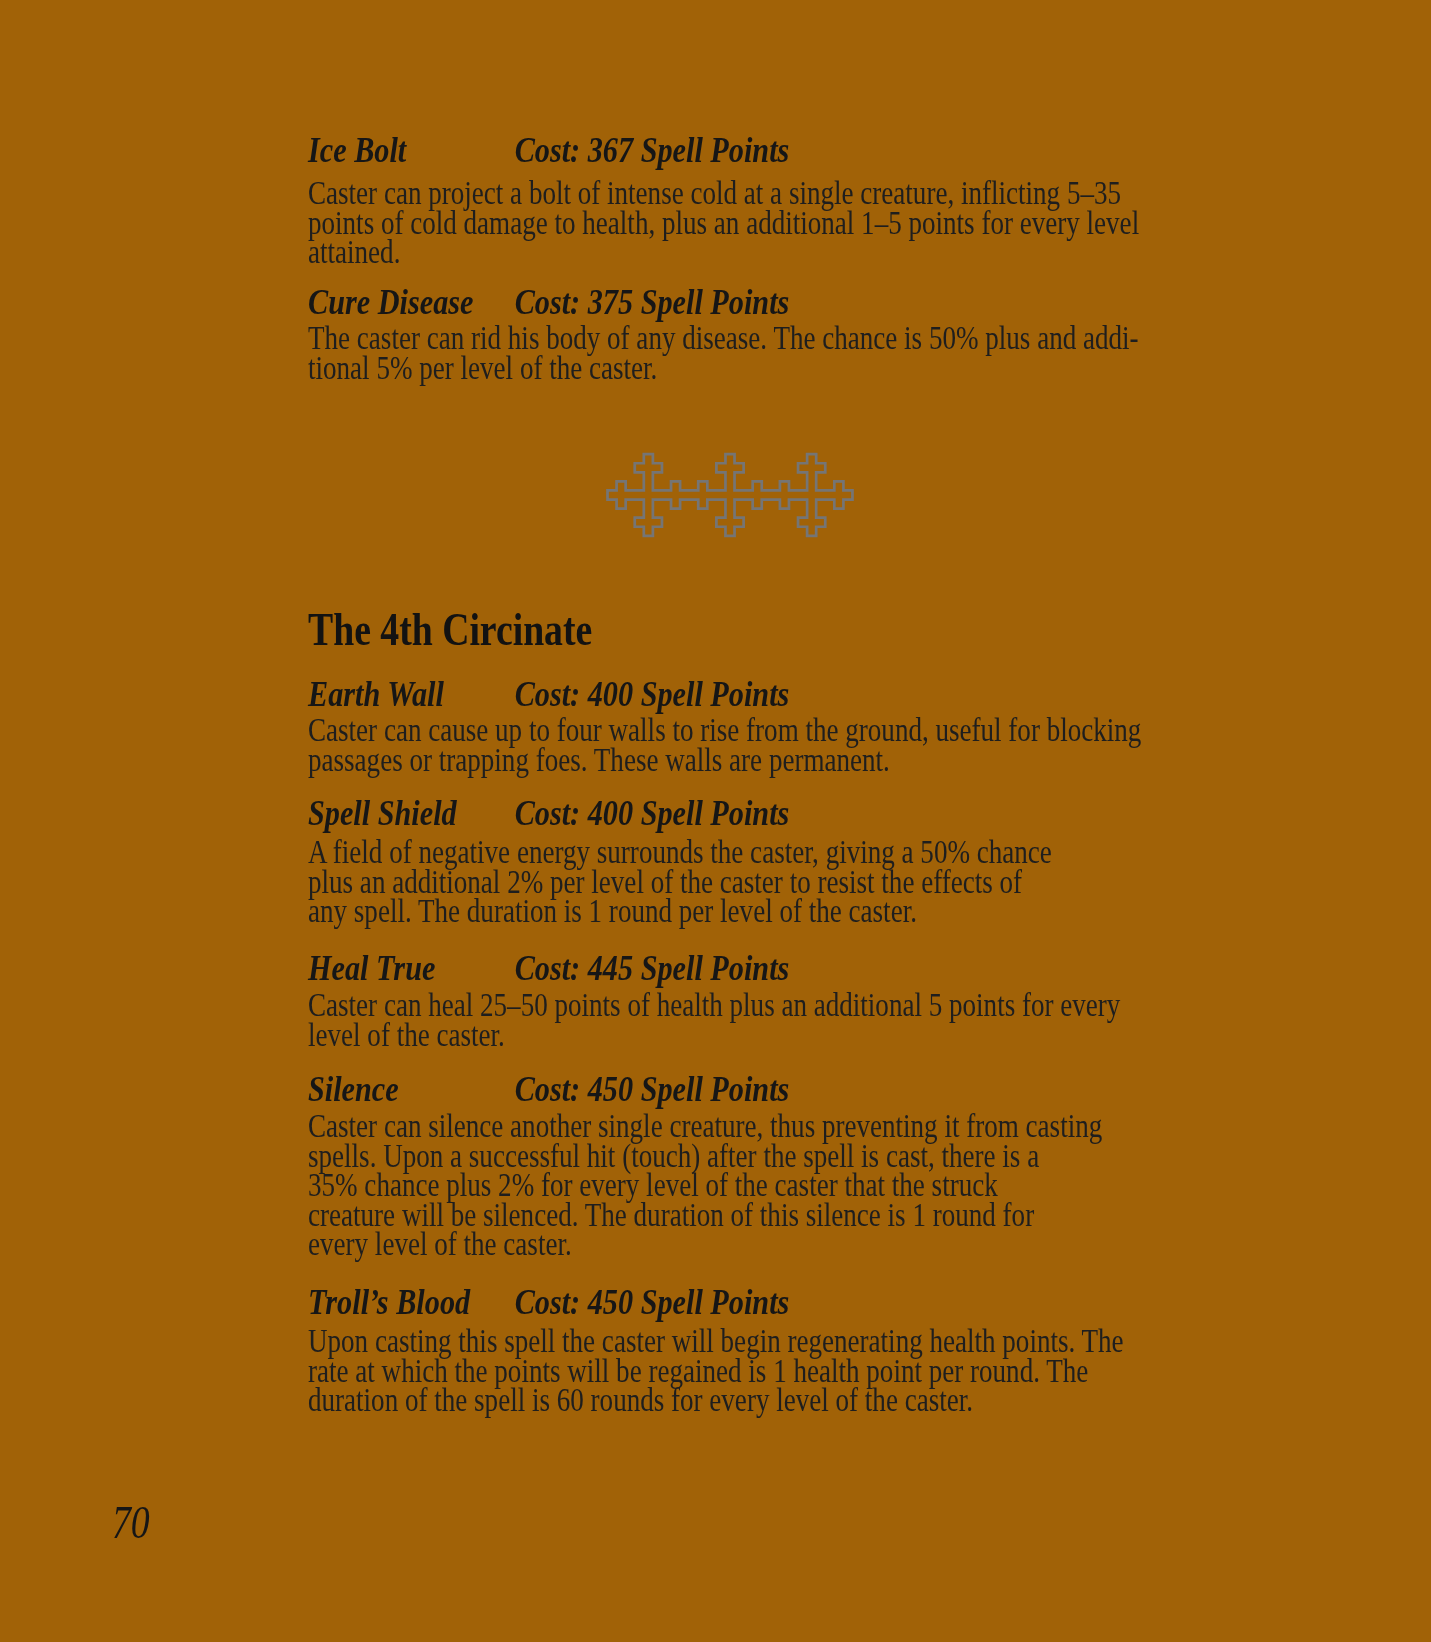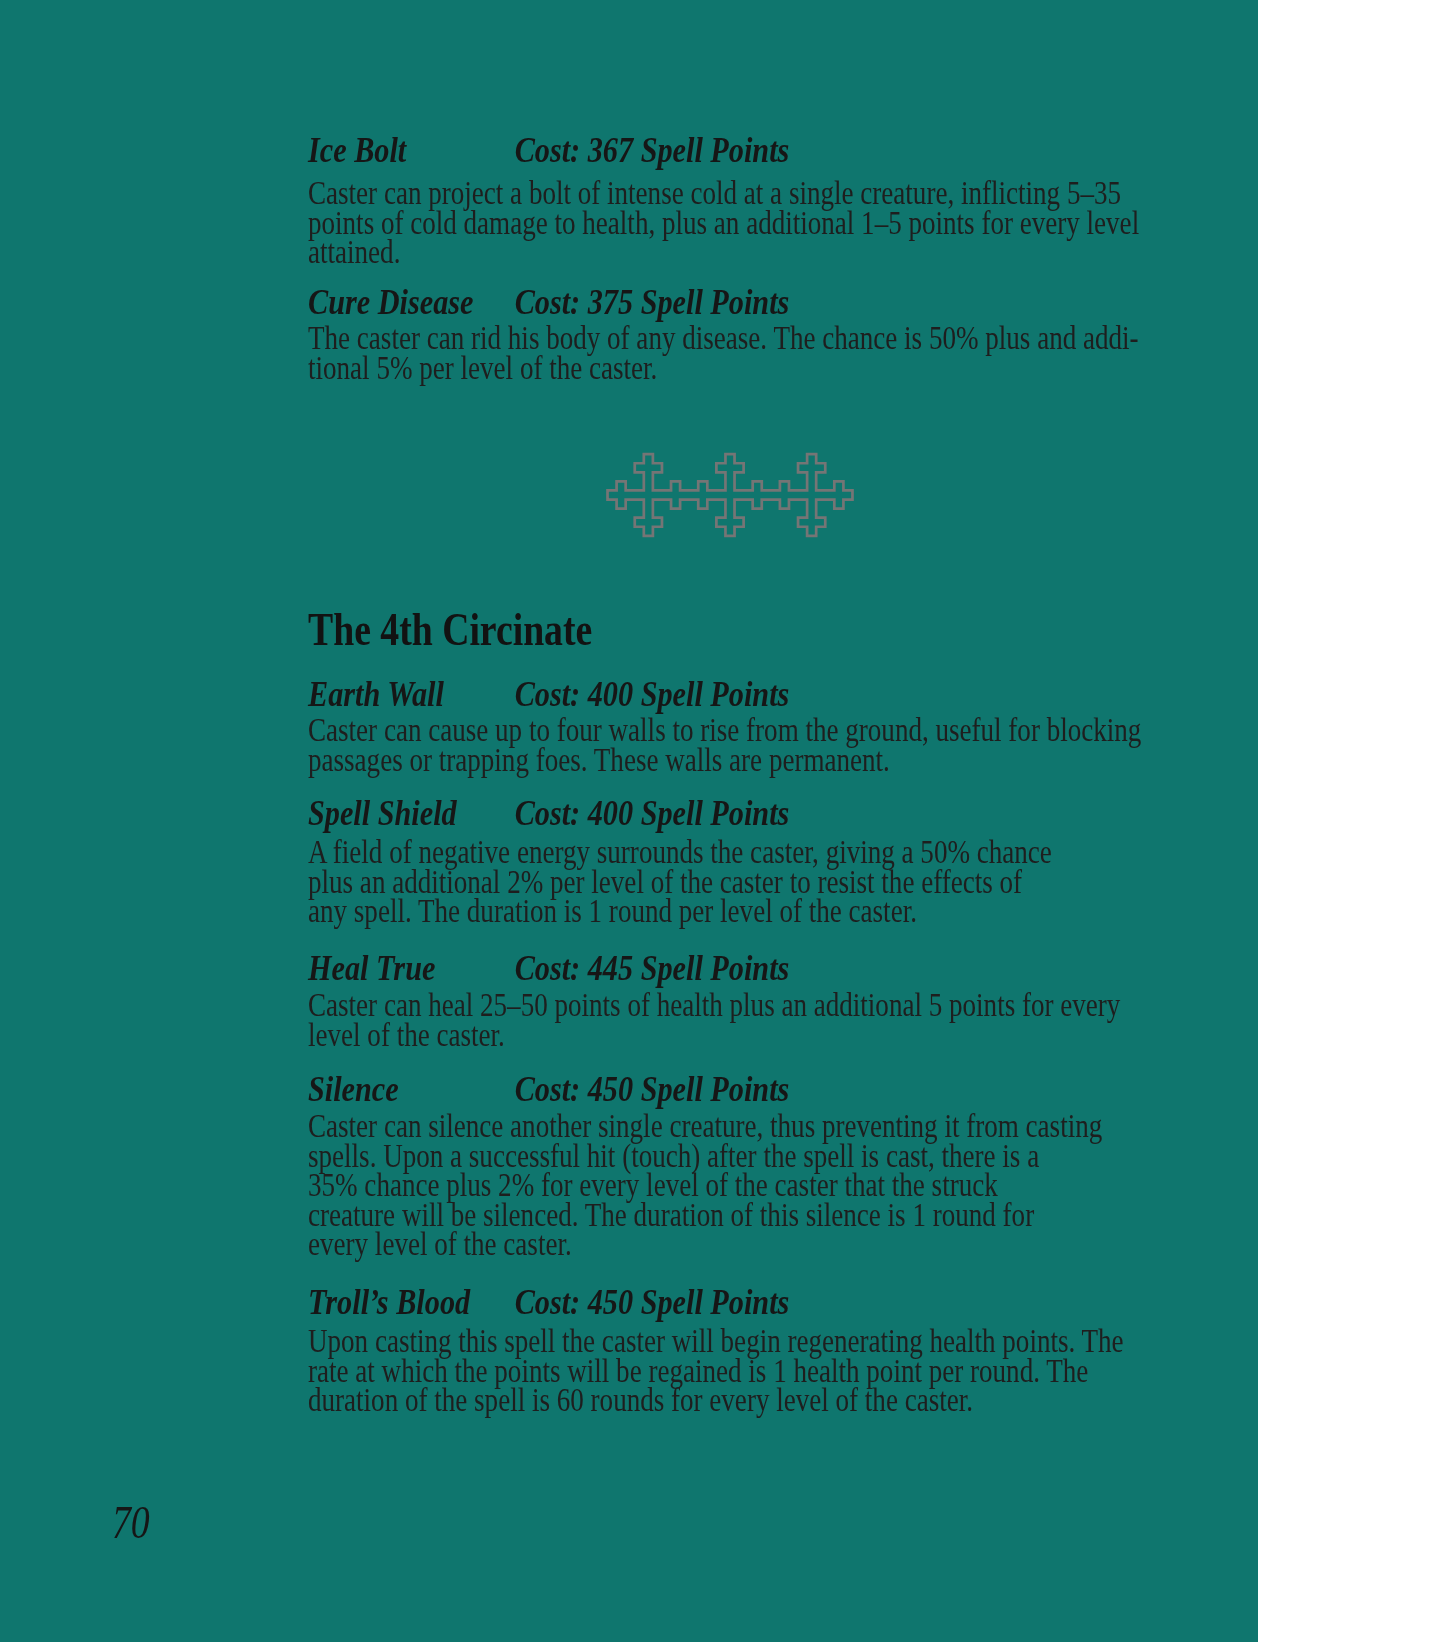--- a/index.html
+++ b/index.html
@@ -2,23 +2,23 @@
 <html><head>
 <meta charset="utf-8">
 <style>
   html, body {
     margin: 0;
     padding: 0;
     background: #ffffff;
   }
   .page {
     position: relative;
-    width: 1258px;
+    width: 1431px;
     height: 1642px;
-    background: #0f766e;
+    background: #a16207;
     overflow: hidden;
     font-family: "Liberation Serif", "DejaVu Serif", serif;
   }
   
   .squeeze {
     transform: scaleX(0.82);
     transform-origin: 0 0;
   }
   .squeeze-h {
     transform: scaleX(0.84);

